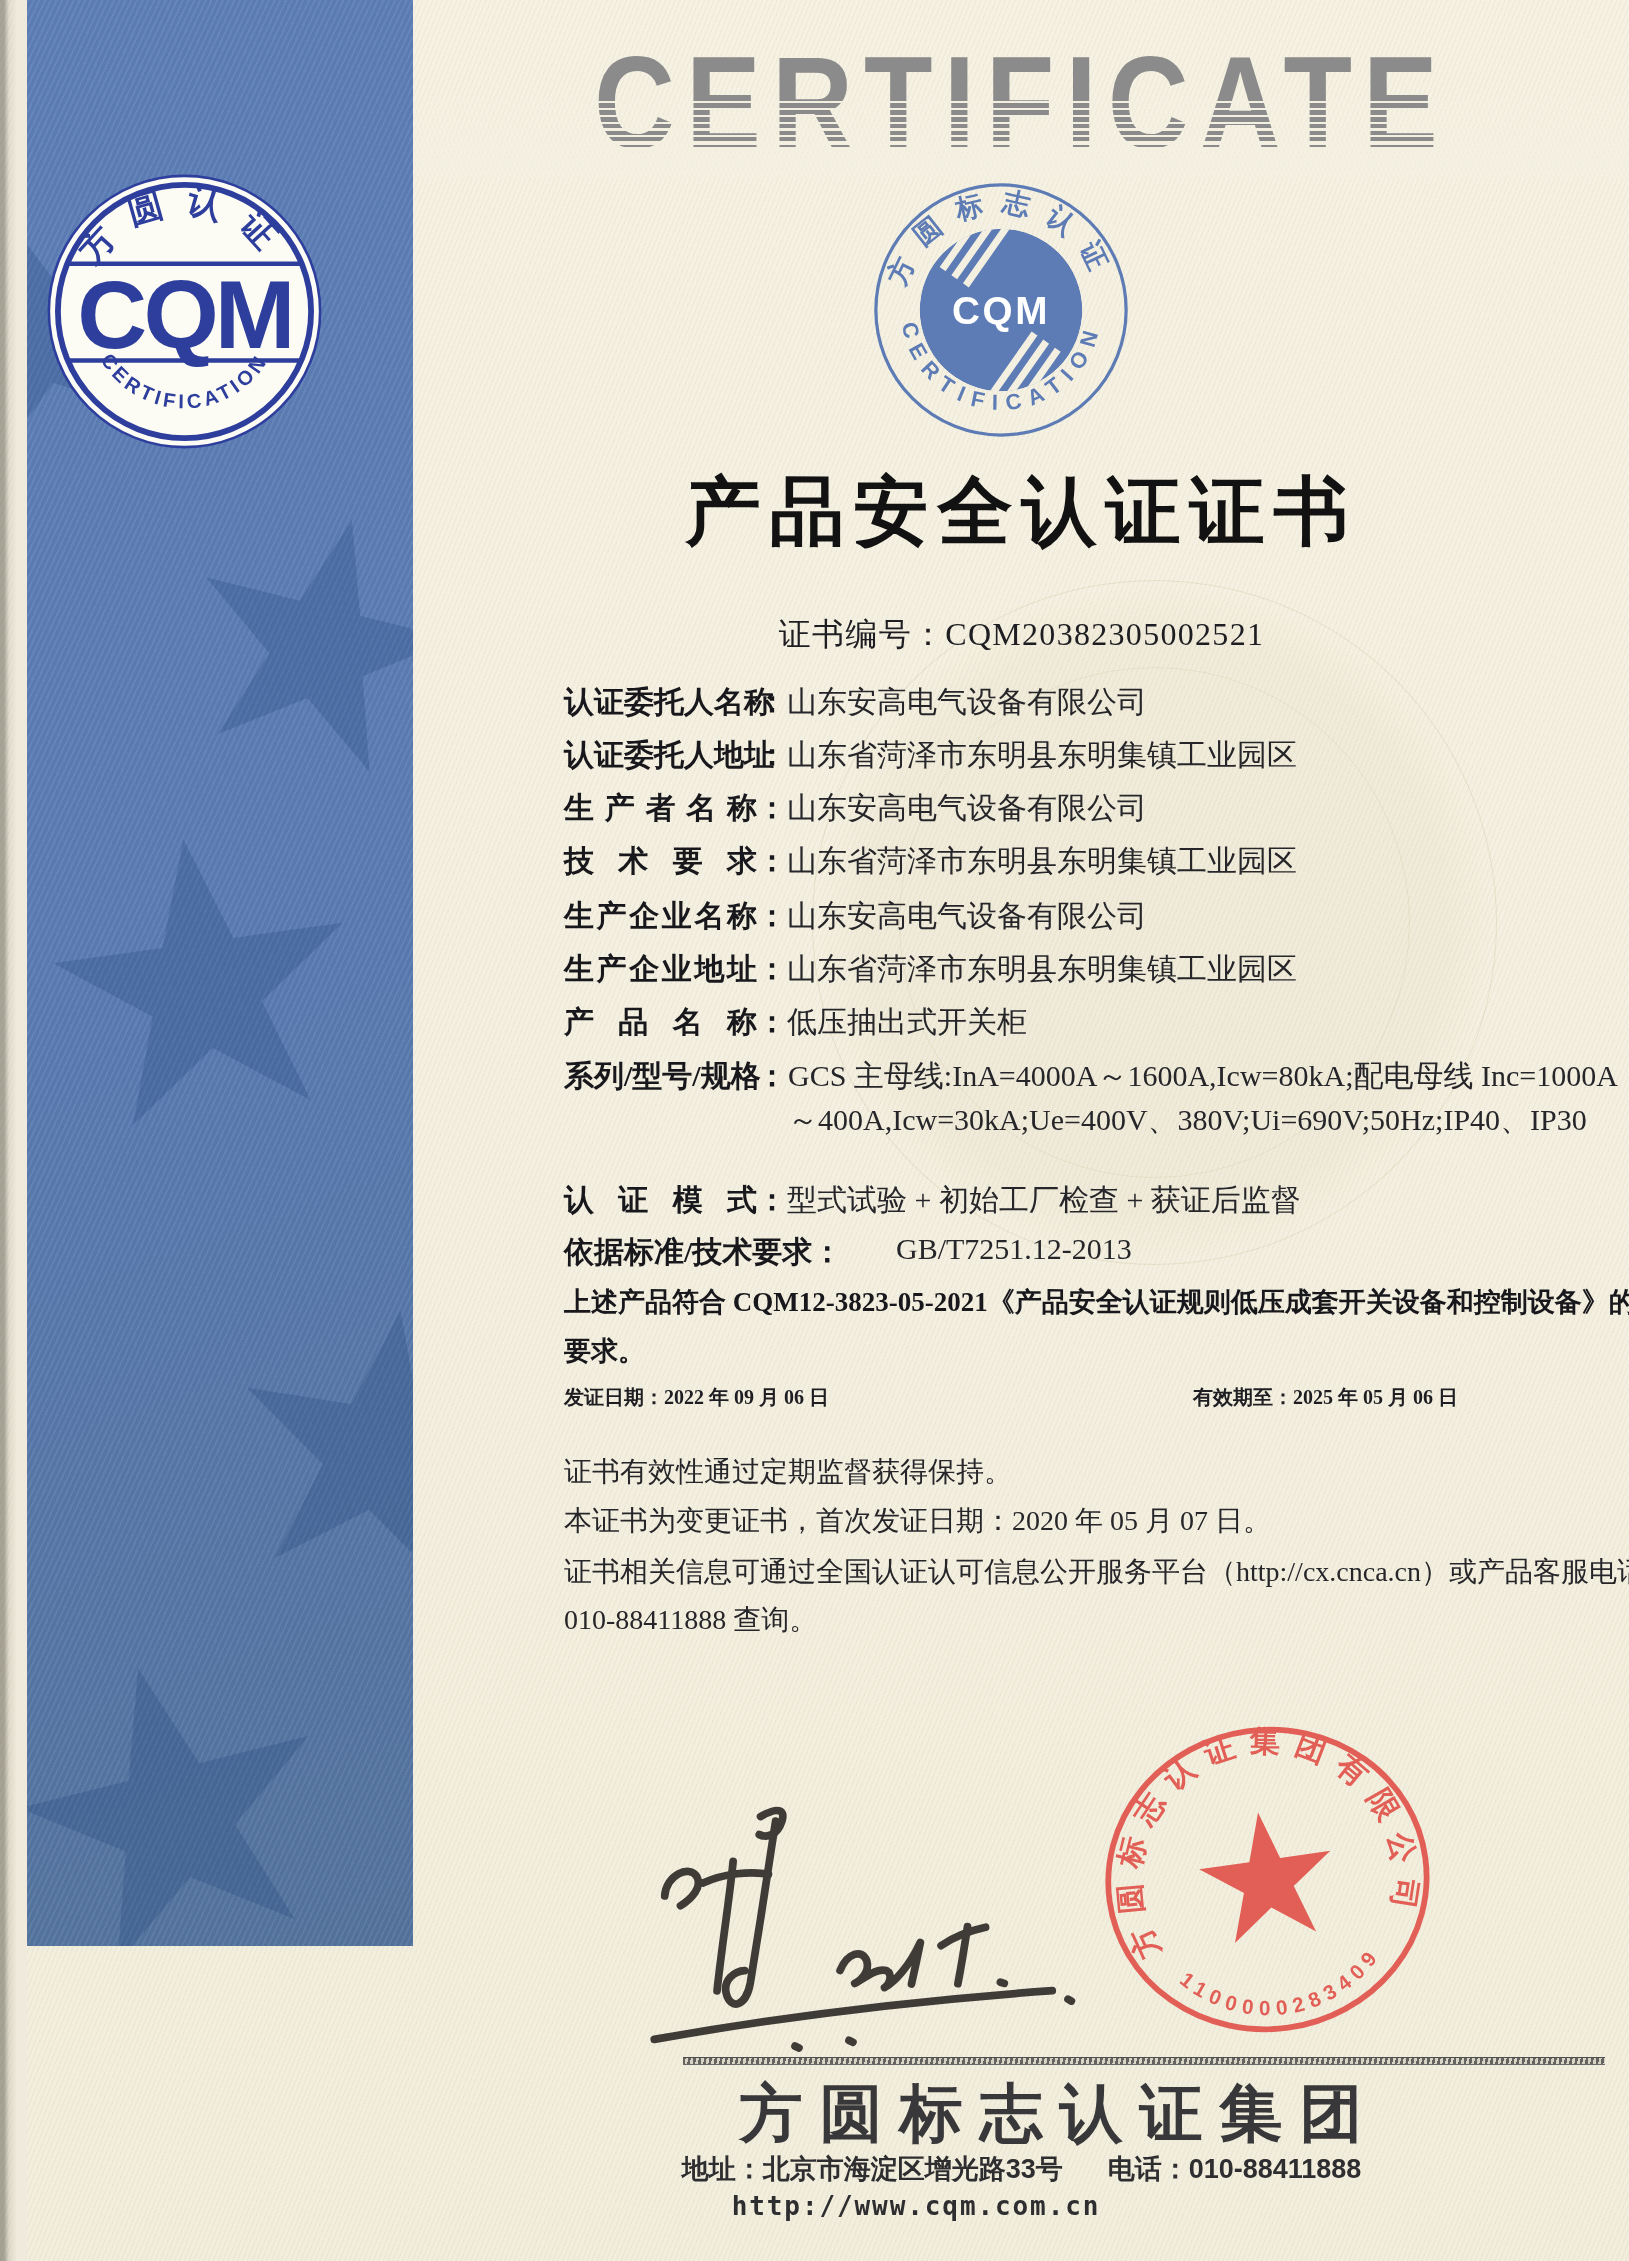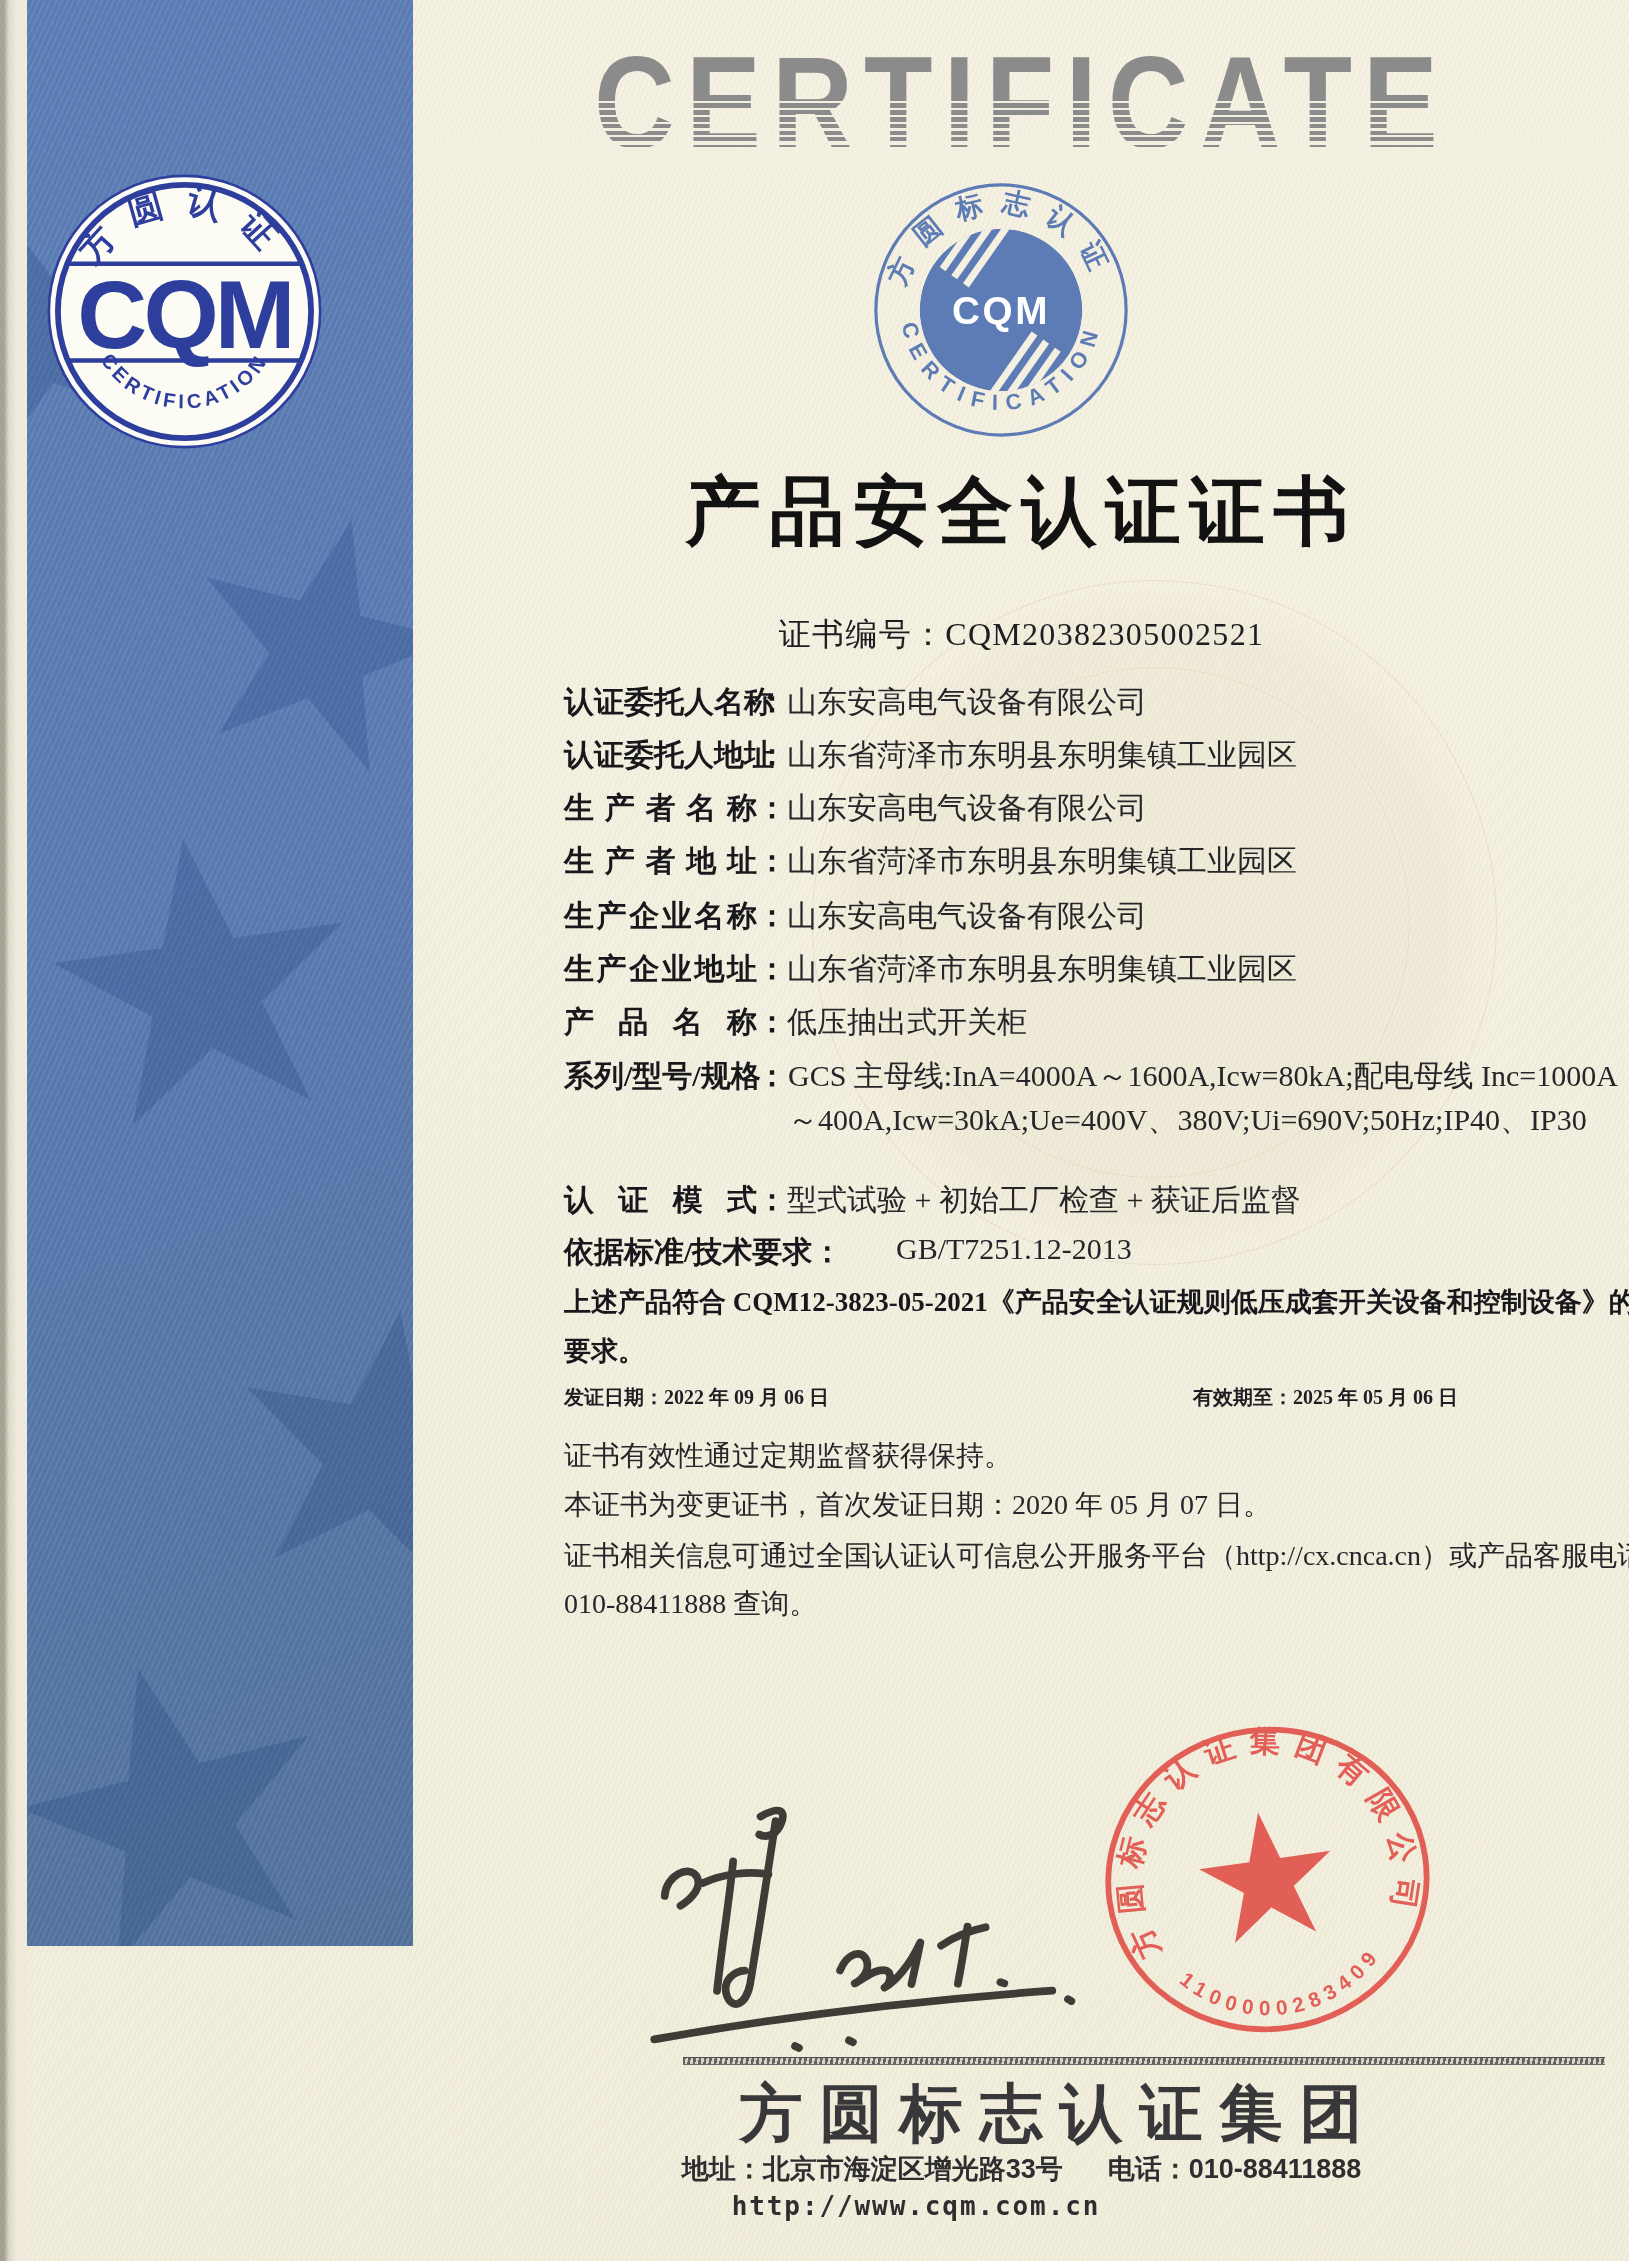--- a/index.html
+++ b/index.html
@@ -51,21 +51,21 @@
     font-weight:700;color:#17171c;vertical-align:top;}
   .flabel-plain{font-weight:700;color:#17171c;}
   .fcolon{display:inline-block;width:30px;font-weight:700;color:#17171c;}
   .fvalue{font-weight:500;color:#26262a;}
   .frow-series{height:90px;}
   .series-l1{position:absolute;left:224px;top:0;font-weight:500;}
   .series-l2{position:absolute;left:224px;top:44px;font-weight:500;}
   .fvalue-std{position:absolute;left:332px;top:0;font-weight:500;}
   
   .stmt{position:absolute;left:564px;font-size:27px;font-weight:700;color:#17171c;white-space:nowrap;}
-  .note{position:absolute;left:564px;font-size:28px;font-weight:500;color:#26262a;white-space:nowrap;}
+  .note{position:absolute;left:564px;font-size:28px;font-weight:500;color:#26262a;white-space:nowrap;margin-top:16px;}
   .dates{position:absolute;left:564px;top:1384px;font-size:20px;font-weight:600;color:#1d1d22;white-space:nowrap;width:1019px;}
   .valid-group{position:absolute;left:629px;top:0;}
   
   .stamp{position:absolute;left:1096px;top:1715px;opacity:0.94;}
   .signature{position:absolute;left:632px;top:1773px;transform:rotate(-2deg);}
   
   .footer-rule{position:absolute;left:683px;top:2057px;width:922px;height:6.4px;
     border-top:1.9px solid #4f4f4f;border-bottom:1.3px solid #6a6a6a;
     background:repeating-linear-gradient(100deg,rgba(75,75,75,0.85) 0 2.6px,rgba(75,75,75,0.15) 2.6px 5.2px);}
   .footer-company{position:absolute;left:413px;top:2071px;width:1217px;text-align:center;
@@ -156,21 +156,21 @@
   <div class="frow" style="top:682px">
     <span class="flabel">认证委托人名称</span><span class="fcolon">：</span><span class="fvalue">山东安高电气设备有限公司</span>
   </div>
   <div class="frow" style="top:735px">
     <span class="flabel">认证委托人地址</span><span class="fcolon">：</span><span class="fvalue">山东省菏泽市东明县东明集镇工业园区</span>
   </div>
   <div class="frow" style="top:788px">
     <span class="flabel">生产者名称</span><span class="fcolon">：</span><span class="fvalue">山东安高电气设备有限公司</span>
   </div>
   <div class="frow" style="top:841px">
-    <span class="flabel">生产者地址</span><span class="fcolon">：</span><span class="fvalue">山东省菏泽市东明县东明集镇工业园区</span>
+    <span class="flabel">技术要求</span><span class="fcolon">：</span><span class="fvalue">山东省菏泽市东明县东明集镇工业园区</span>
   </div>
   <div class="frow" style="top:896px">
     <span class="flabel">生产企业名称</span><span class="fcolon">：</span><span class="fvalue">山东安高电气设备有限公司</span>
   </div>
   <div class="frow" style="top:949px">
     <span class="flabel">生产企业地址</span><span class="fcolon">：</span><span class="fvalue">山东省菏泽市东明县东明集镇工业园区</span>
   </div>
   <div class="frow" style="top:1002px">
     <span class="flabel">产品名称</span><span class="fcolon">：</span><span class="fvalue">低压抽出式开关柜</span>
   </div>

